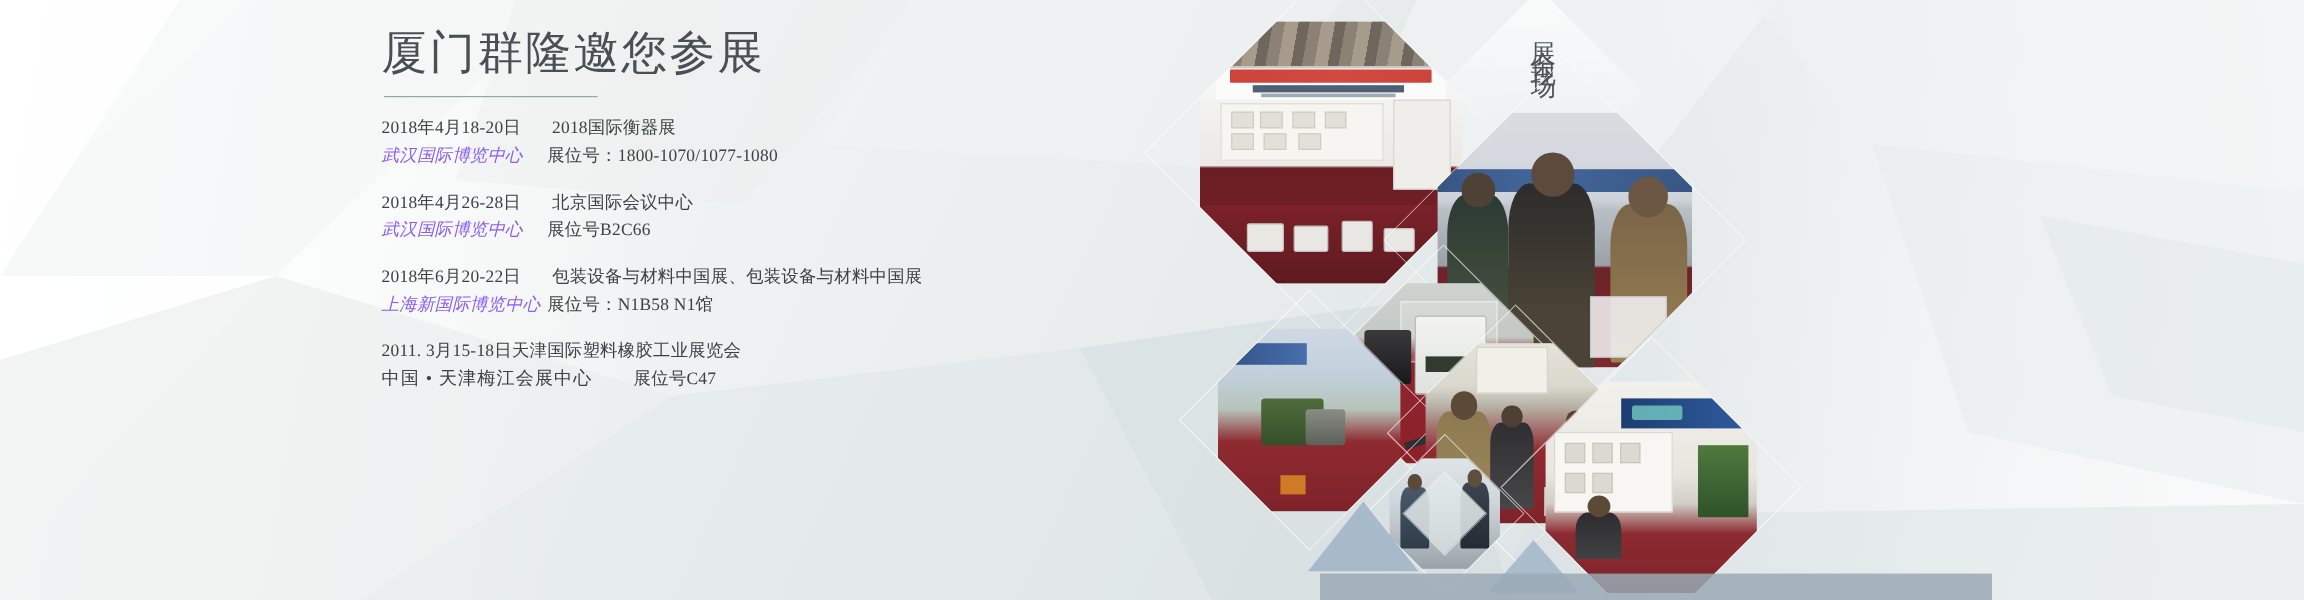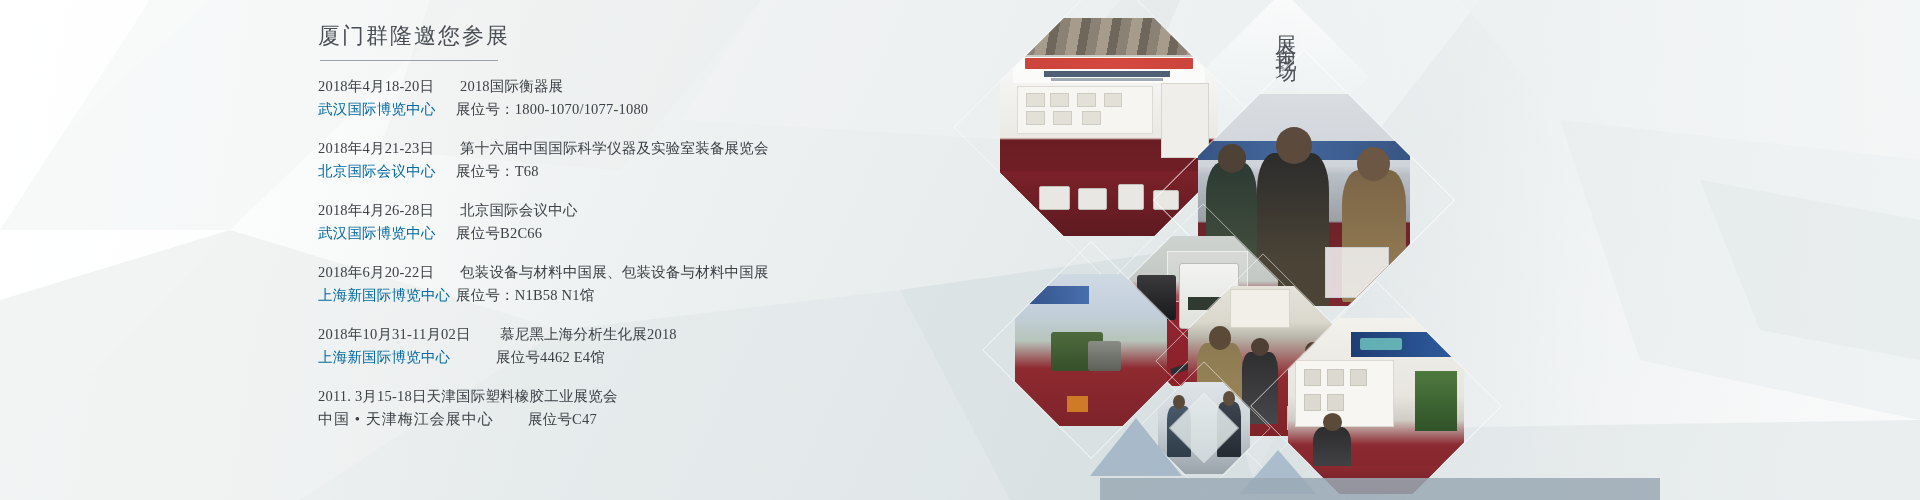--- a/index.html
+++ b/index.html
@@ -26,33 +26,33 @@
     background:linear-gradient(260deg,#f9fafa 0%,rgba(250,251,251,.5) 55%,rgba(255,255,255,0) 100%);
   }
   .tri { position:absolute; width:0; height:0; }
   .poly { position:absolute; }
 
   
   #text-panel {
     position:absolute; left:318px; top:22px; width:700px; height:460px;
   }
   #page-title {
-    font-size:22px; color:#4a4f55; letter-spacing:2px;
+    font-size:38px; color:#4a4f55; letter-spacing:2px;
     font-weight:400; line-height:1.25;
     font-family:"Liberation Serif","DejaVu Serif",serif;
   }
   #title-rule {
     width:178px; height:1px; background:#9aa3a8;
     margin:10px 0 16px 2px;
   }
   .event { margin-bottom:20px; }
   .event-row { display:flex; align-items:flex-end; white-space:nowrap; }
   .ev-date  { font-size:14.5px; color:#3c4146; width:120px; flex:0 0 120px; letter-spacing:.2px; }
   .ev-name  { font-size:14.5px; color:#3c4146; letter-spacing:.2px; }
-  .ev-venue { font-size:14.5px; color:#0369a1; width:120px; flex:0 0 120px; letter-spacing:.2px; }
+  .ev-venue { font-size:14.5px; color:#8b5cf6; width:120px; flex:0 0 120px; letter-spacing:.2px;font-style:italic; }
   .ev-booth { font-size:14.5px; color:#3c4146; letter-spacing:.2px; }
   .event-row.r2 { margin-top:4px; }
   .ev-name.indent  { padding-left:22px; }
   .ev-booth.indent { padding-left:18px; }
   
   .event.wide .ev-full { font-size:14.5px; color:#3c4146; letter-spacing:.2px; }
   .event.wide .ev-venue2 { font-size:15px; color:#3c4146; letter-spacing:1px; width:210px; flex:0 0 210px; }
   .event.wide .ev-booth2 { font-size:14.5px; color:#3c4146; letter-spacing:.2px; }
 
   
@@ -245,30 +245,20 @@
     <div class="event-row">
       <span class="ev-date">2018年4月18-20日</span>
       <span class="ev-name indent">2018国际衡器展</span>
     </div>
     <div class="event-row r2">
       <span class="ev-venue">武汉国际博览中心</span>
       <span class="ev-booth indent">展位号：1800-1070/1077-1080</span>
     </div>
   </div>
 
-  <div class="event">
-    <div class="event-row">
-      <span class="ev-date">2018年4月21-23日</span>
-      <span class="ev-name indent">第十六届中国国际科学仪器及实验室装备展览会</span>
-    </div>
-    <div class="event-row r2">
-      <span class="ev-venue">北京国际会议中心</span>
-      <span class="ev-booth indent">展位号：T68</span>
-    </div>
-  </div>
 
   <div class="event">
     <div class="event-row">
       <span class="ev-date">2018年4月26-28日</span>
       <span class="ev-name indent">北京国际会议中心</span>
     </div>
     <div class="event-row r2">
       <span class="ev-venue">武汉国际博览中心</span>
       <span class="ev-booth indent">展位号B2C66</span>
     </div>
@@ -278,30 +268,20 @@
     <div class="event-row">
       <span class="ev-date">2018年6月20-22日</span>
       <span class="ev-name indent">包装设备与材料中国展、包装设备与材料中国展</span>
     </div>
     <div class="event-row r2">
       <span class="ev-venue">上海新国际博览中心</span>
       <span class="ev-booth indent">展位号：N1B58 N1馆</span>
     </div>
   </div>
 
-  <div class="event">
-    <div class="event-row">
-      <span class="ev-date" style="width:160px;flex:0 0 160px">2018年10月31-11月02日</span>
-      <span class="ev-name indent">慕尼黑上海分析生化展2018</span>
-    </div>
-    <div class="event-row r2">
-      <span class="ev-venue" style="width:160px;flex:0 0 160px">上海新国际博览中心</span>
-      <span class="ev-booth indent">展位号4462 E4馆</span>
-    </div>
-  </div>
 
   <div class="event wide">
     <div class="event-row">
       <span class="ev-full">2011. 3月15-18日天津国际塑料橡胶工业展览会</span>
     </div>
     <div class="event-row r2">
       <span class="ev-venue2">中国 • 天津梅江会展中心</span>
       <span class="ev-booth2">展位号C47</span>
     </div>
   </div>

